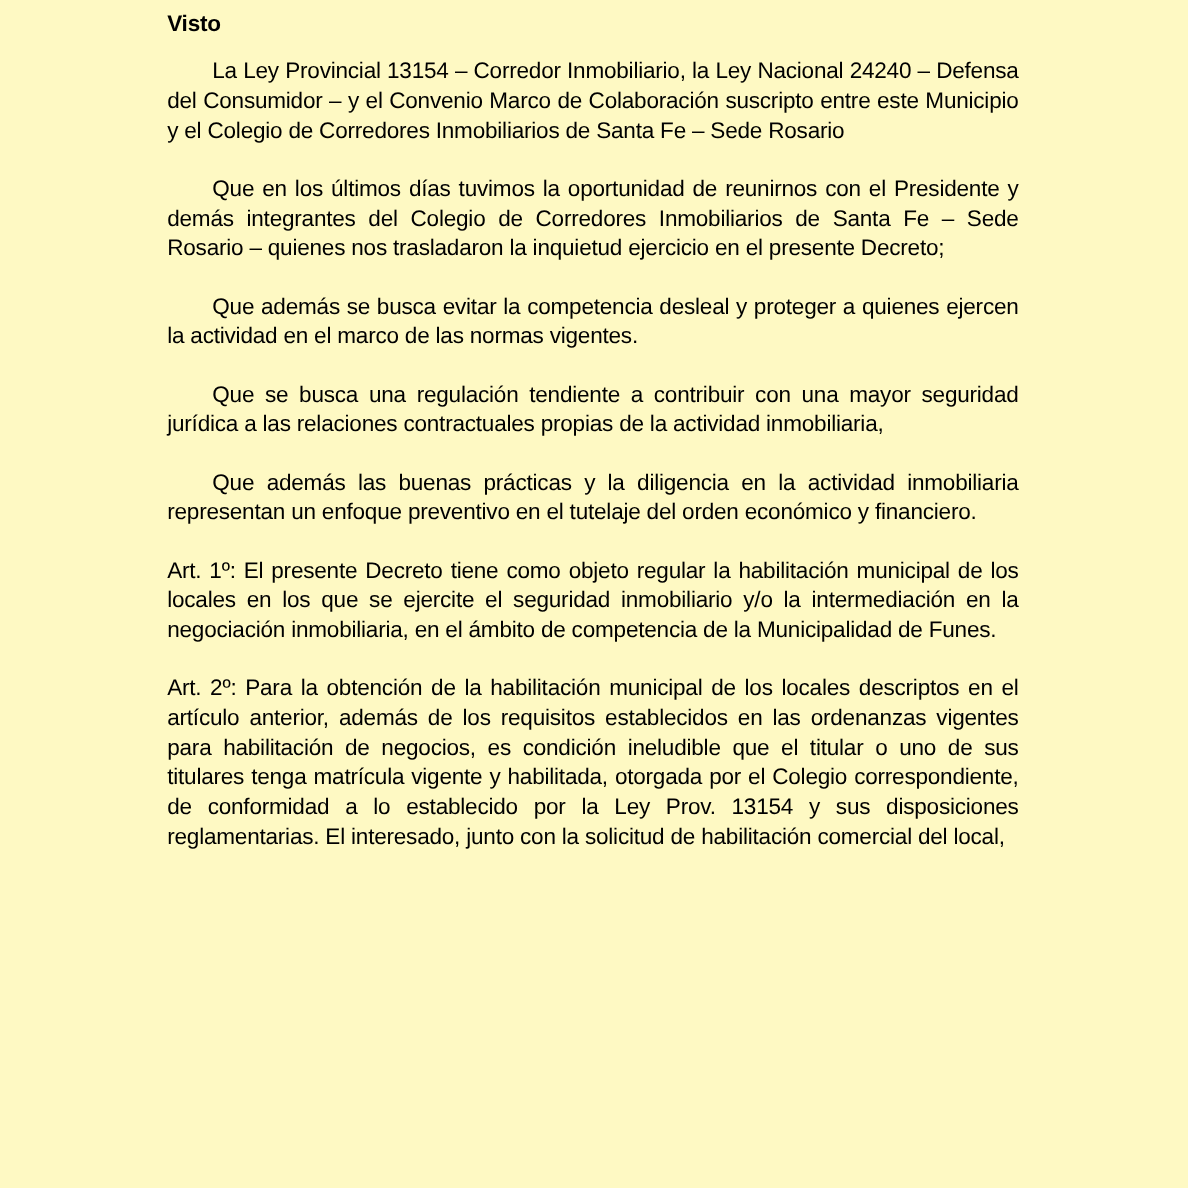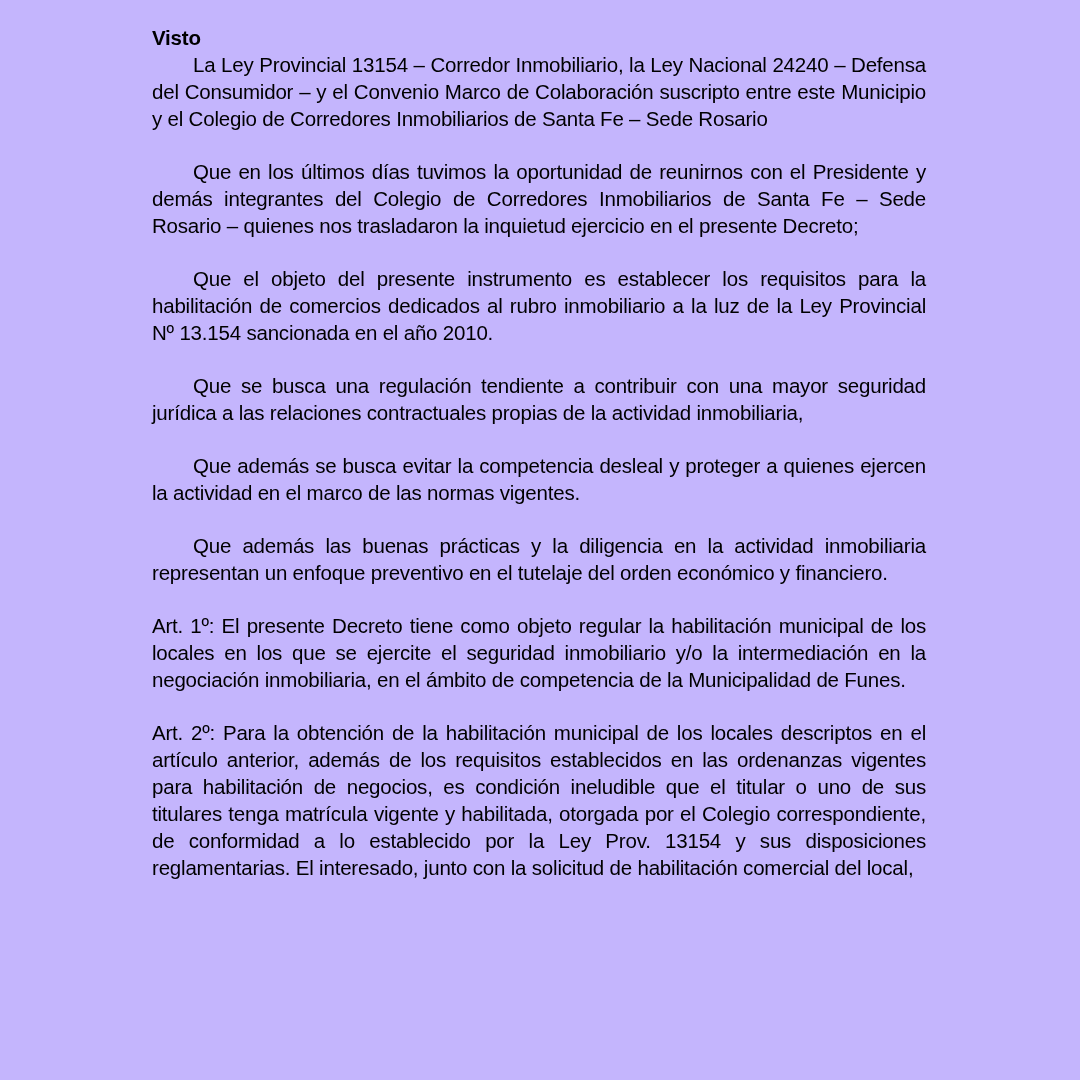--- a/index.html
+++ b/index.html
@@ -5,42 +5,43 @@
   html, body {
     margin: 0;
     padding: 0;
     background: #ffffff;
   }
   .page {
     position: relative;
     box-sizing: border-box;
     width: 1080px;
     height: 1080px;
-    background: #c4b5fd;
+    background: #fef9c3;
     color: #000000;
-    padding: 24px 154px 0 152px;
+    padding: 8px 154px 0 152px;
     overflow: hidden;
     font-family: "Liberation Sans", sans-serif;
     font-size: 20.5px;
     line-height: 27px;
     letter-spacing: -0.2px;
   }
   .heading {
     font-weight: bold;
     margin: 0;
     font-size: 20.5px;
     line-height: 27px;
     text-align: left;
   }
   .para {
     margin: 0 0 26px 0;
     text-align: justify;
   }
   .para.indent {
     text-indent: 41px;
+    margin-top: 16px;
   }
   .centered-block {
     margin: 0 0 26px 0;
   }
   .centered-block p {
     margin: 0;
     text-align: center;
     font-weight: bold;
   }
 </style>
@@ -49,25 +50,24 @@
 
 <div class="page">
 
   <p class="heading">Visto</p>
 
   <p class="para indent">La Ley Provincial 13154 – Corredor Inmobiliario, la Ley Nacional 24240 – Defensa del Consumidor – y el Convenio Marco de Colaboración suscripto entre este Municipio y el Colegio de Corredores Inmobiliarios de Santa Fe – Sede Rosario</p>
 
 
   <p class="para indent">Que en los últimos días tuvimos la oportunidad de reunirnos con el Presidente y demás integrantes del Colegio de Corredores Inmobiliarios de Santa Fe – Sede Rosario – quienes nos trasladaron la inquietud ejercicio en el presente Decreto;</p>
 
-  <p class="para indent">Que el objeto del presente instrumento es establecer los requisitos para la habilitación de comercios dedicados al rubro inmobiliario a la luz de la Ley Provincial Nº 13.154 sancionada en el año 2010.</p>
+
+  <p class="para indent">Que además se busca evitar la competencia desleal y proteger a quienes ejercen la actividad en el marco de las normas vigentes.</p>
 
   <p class="para indent">Que se busca una regulación tendiente a contribuir con una mayor seguridad jurídica a las relaciones contractuales propias de la actividad inmobiliaria,</p>
-
-  <p class="para indent">Que además se busca evitar la competencia desleal y proteger a quienes ejercen la actividad en el marco de las normas vigentes.</p>
 
 
   <p class="para indent">Que además las buenas prácticas y la diligencia en la actividad inmobiliaria representan un enfoque preventivo en el tutelaje del orden económico y financiero.</p>
 
   <div class="centered-block">
   </div>
 
   <p class="para">Art. 1º: El presente Decreto tiene como objeto regular la habilitación municipal de los locales en los que se ejercite el seguridad inmobiliario y/o la intermediación en la negociación inmobiliaria, en el ámbito de competencia de la Municipalidad de Funes.</p>
 
   <p class="para">Art. 2º: Para la obtención de la habilitación municipal de los locales descriptos en el artículo anterior, además de los requisitos establecidos en las ordenanzas vigentes para habilitación de negocios, es condición ineludible que el titular o uno de sus titulares tenga matrícula vigente y habilitada, otorgada por el Colegio correspondiente, de conformidad a lo establecido por la Ley Prov. 13154 y sus disposiciones reglamentarias. El interesado, junto con la solicitud de habilitación comercial del local,</p>

